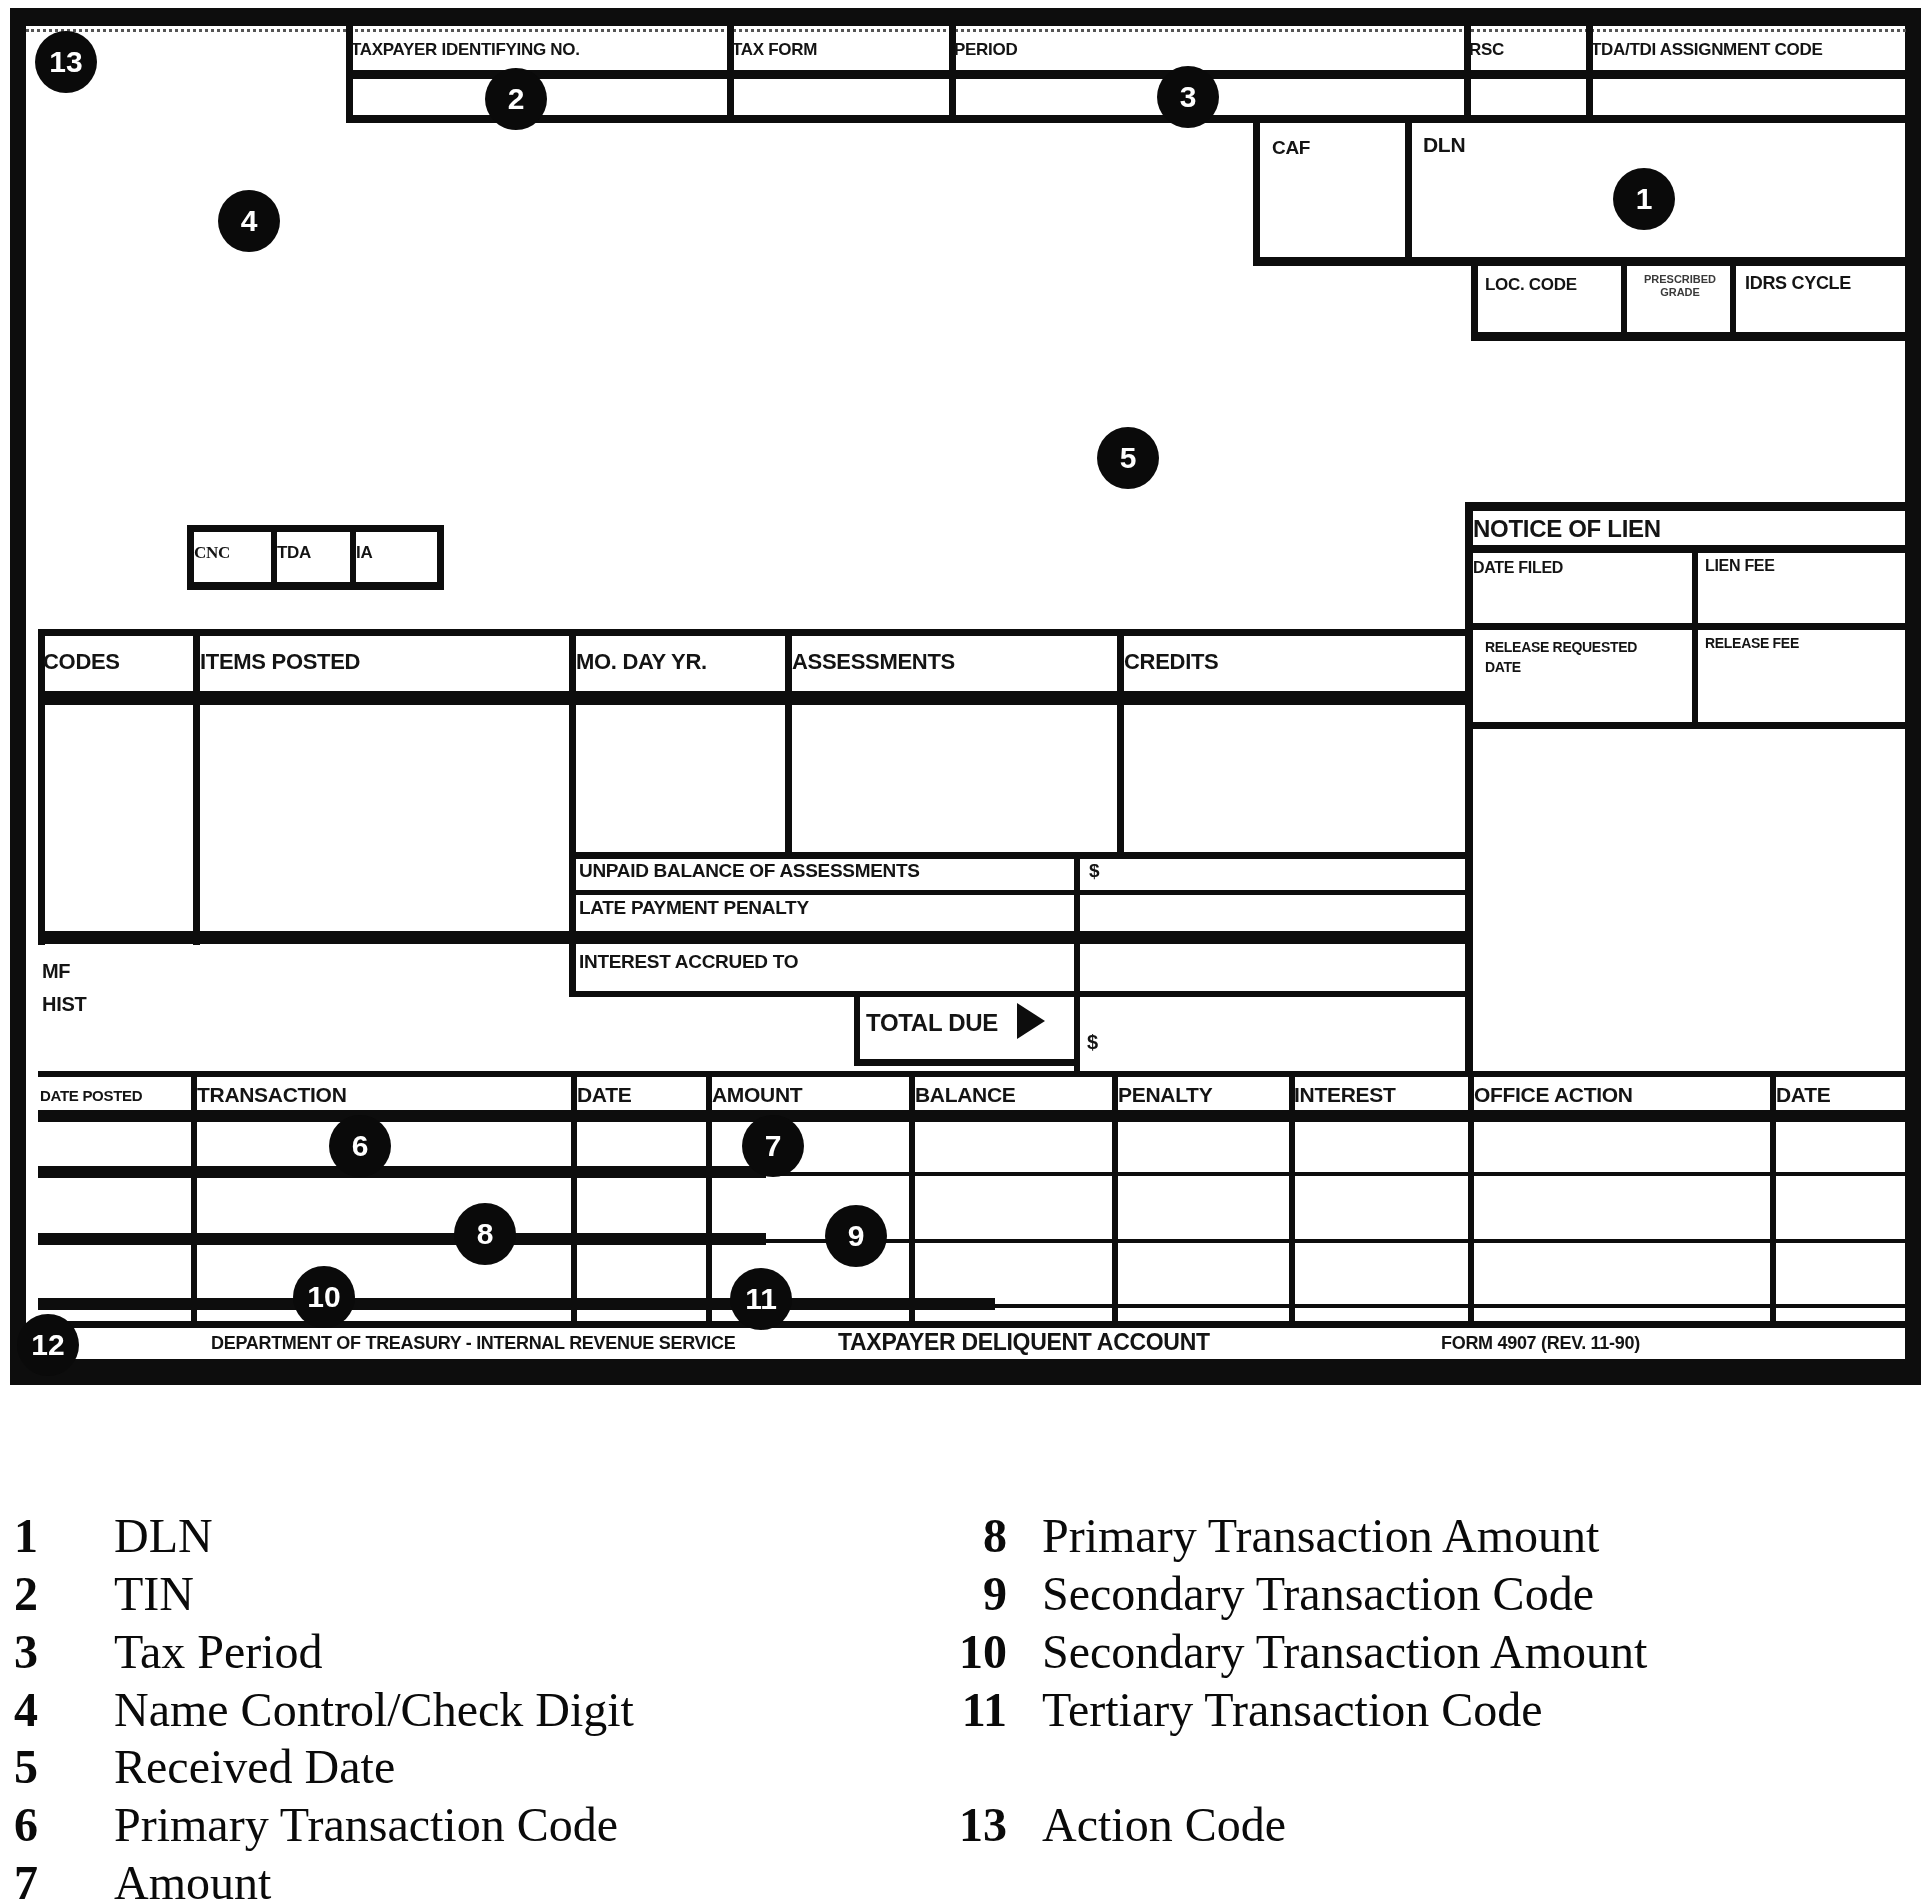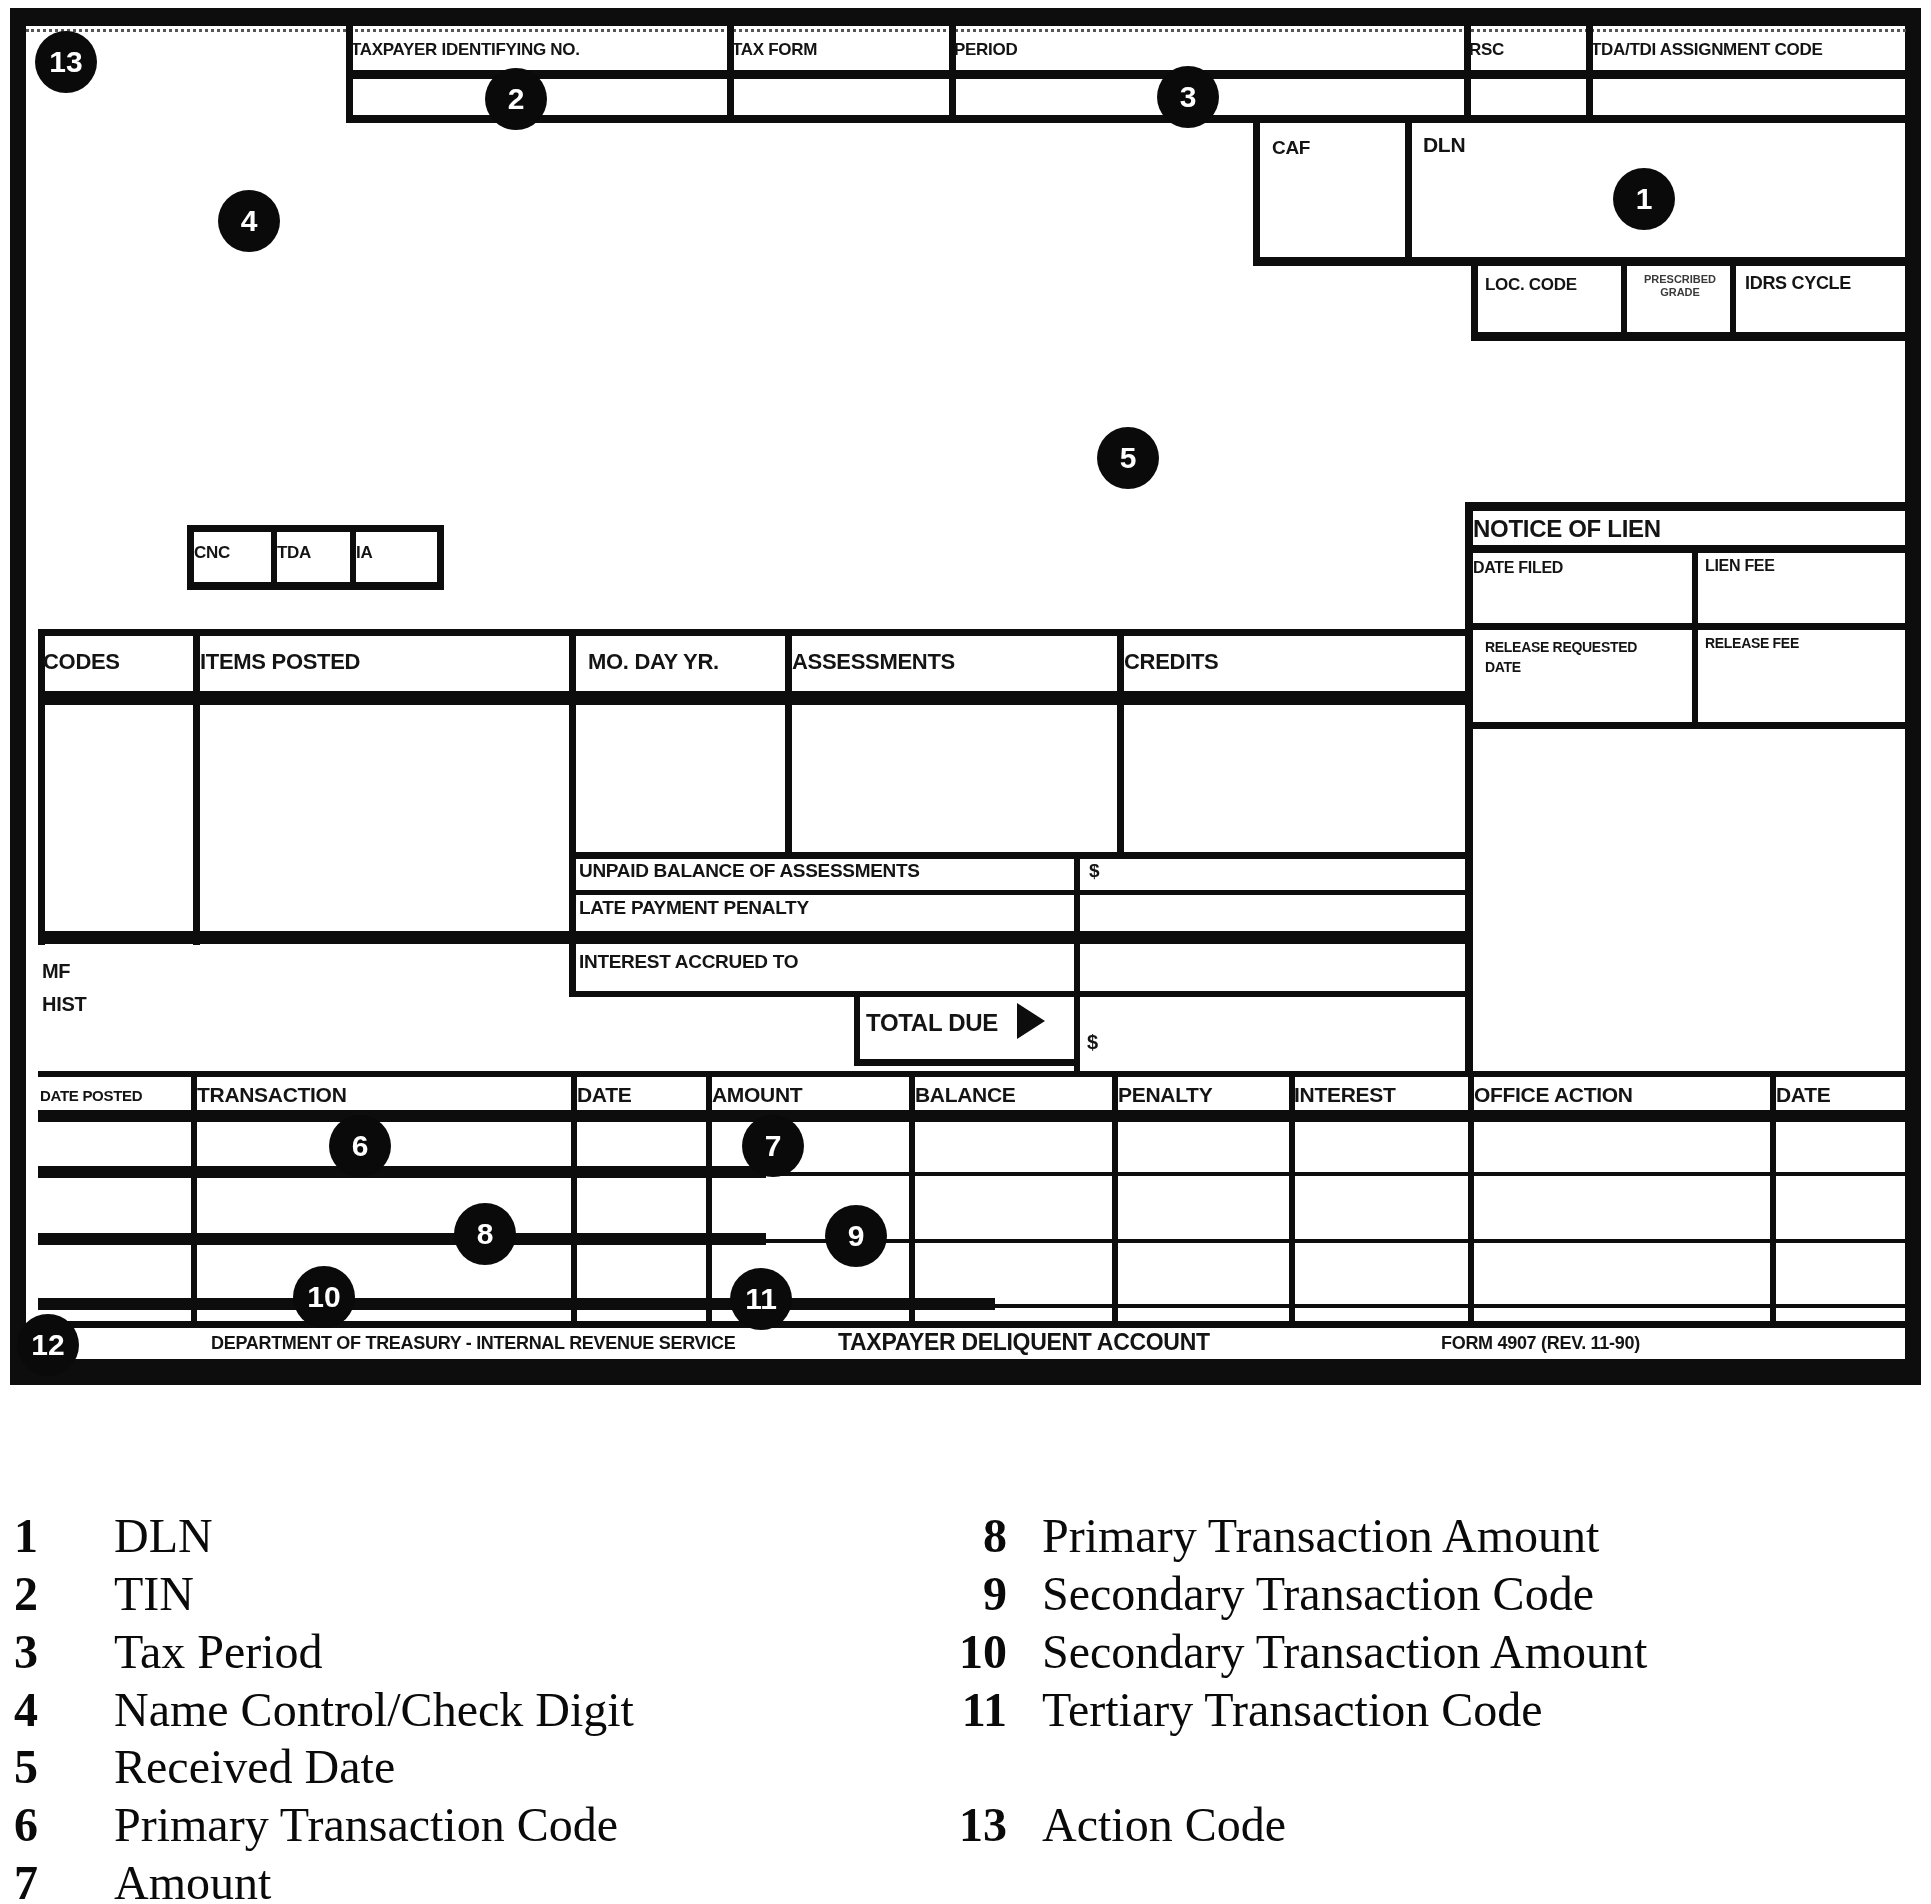--- a/index.html
+++ b/index.html
@@ -59,21 +59,21 @@
     <span>GRADE</span>
   </div>
   <div class="lbl" style="left:1745px;top:273px;font-size:18px;">IDRS CYCLE</div>
 
   <div class="bar" style="left:187px;top:525px;width:257px;height:7px;"></div>
   <div class="bar" style="left:187px;top:582px;width:257px;height:8px;"></div>
   <div class="bar" style="left:187px;top:525px;width:7px;height:65px;"></div>
   <div class="bar" style="left:437px;top:525px;width:7px;height:65px;"></div>
   <div class="bar" style="left:271px;top:525px;width:6px;height:65px;"></div>
   <div class="bar" style="left:350px;top:525px;width:6px;height:65px;"></div>
-  <div class="lbl ctr" style="left:194px;top:543px;width:77px;font-size:17px;">CNC</div>
+  <div class="lbl ctr" style="left:194px;top:543px;width:77px;font-size:17px;font-family:Liberation Serif, serif;">CNC</div>
   <div class="lbl ctr" style="left:277px;top:543px;width:74px;font-size:17px;">TDA</div>
   <div class="lbl ctr" style="left:356px;top:543px;width:81px;font-size:17px;">IA</div>
 
   <div class="bar" style="left:1465px;top:502px;width:8px;height:570px;"></div>
   <div class="bar" style="left:1465px;top:502px;width:441px;height:9px;"></div>
   <div class="lbl ctr" style="left:1473px;top:515px;width:433px;font-size:24px;">NOTICE OF LIEN</div>
   <div class="bar" style="left:1465px;top:545px;width:441px;height:8px;"></div>
   <div class="bar" style="left:1692px;top:545px;width:6px;height:181px;"></div>
   <div class="lbl ctr" style="left:1473px;top:559px;width:251px;font-size:16px;">DATE FILED</div>
   <div class="lbl" style="left:1705px;top:557px;font-size:16px;">LIEN FEE</div>
@@ -87,21 +87,21 @@
 
   <div class="bar" style="left:38px;top:629px;width:1427px;height:7px;"></div>
   <div class="bar" style="left:38px;top:691px;width:1427px;height:14px;"></div>
   <div class="bar" style="left:38px;top:629px;width:7px;height:316px;"></div>
   <div class="bar" style="left:193px;top:629px;width:7px;height:316px;"></div>
   <div class="bar" style="left:569px;top:629px;width:7px;height:366px;"></div>
   <div class="bar" style="left:785px;top:629px;width:7px;height:227px;"></div>
   <div class="bar" style="left:1117px;top:629px;width:7px;height:227px;"></div>
   <div class="lbl ctr" style="left:43px;top:649px;width:150px;font-size:22px;">CODES</div>
   <div class="lbl ctr" style="left:200px;top:649px;width:369px;font-size:22px;">ITEMS POSTED</div>
-  <div class="lbl ctr" style="left:576px;top:649px;width:209px;font-size:22px;padding-left:12px;">MO. DAY YR.</div>
+  <div class="lbl ctr" style="left:576px;top:649px;width:209px;font-size:22px;">MO. DAY YR.</div>
   <div class="lbl ctr" style="left:792px;top:649px;width:325px;font-size:22px;">ASSESSMENTS</div>
   <div class="lbl ctr" style="left:1124px;top:649px;width:340px;font-size:22px;">CREDITS</div>
 
   <div class="bar" style="left:569px;top:852px;width:896px;height:7px;"></div>
   <div class="bar" style="left:569px;top:890px;width:896px;height:5px;"></div>
   <div class="bar" style="left:38px;top:931px;width:1427px;height:13px;"></div>
   <div class="bar" style="left:569px;top:991px;width:896px;height:6px;"></div>
   <div class="bar" style="left:1074px;top:852px;width:6px;height:221px;"></div>
   <div class="lbl" style="left:579px;top:860px;font-size:19px;">UNPAID BALANCE OF ASSESSMENTS</div>
   <div class="lbl" style="left:1089px;top:860px;font-size:19px;">$</div>

